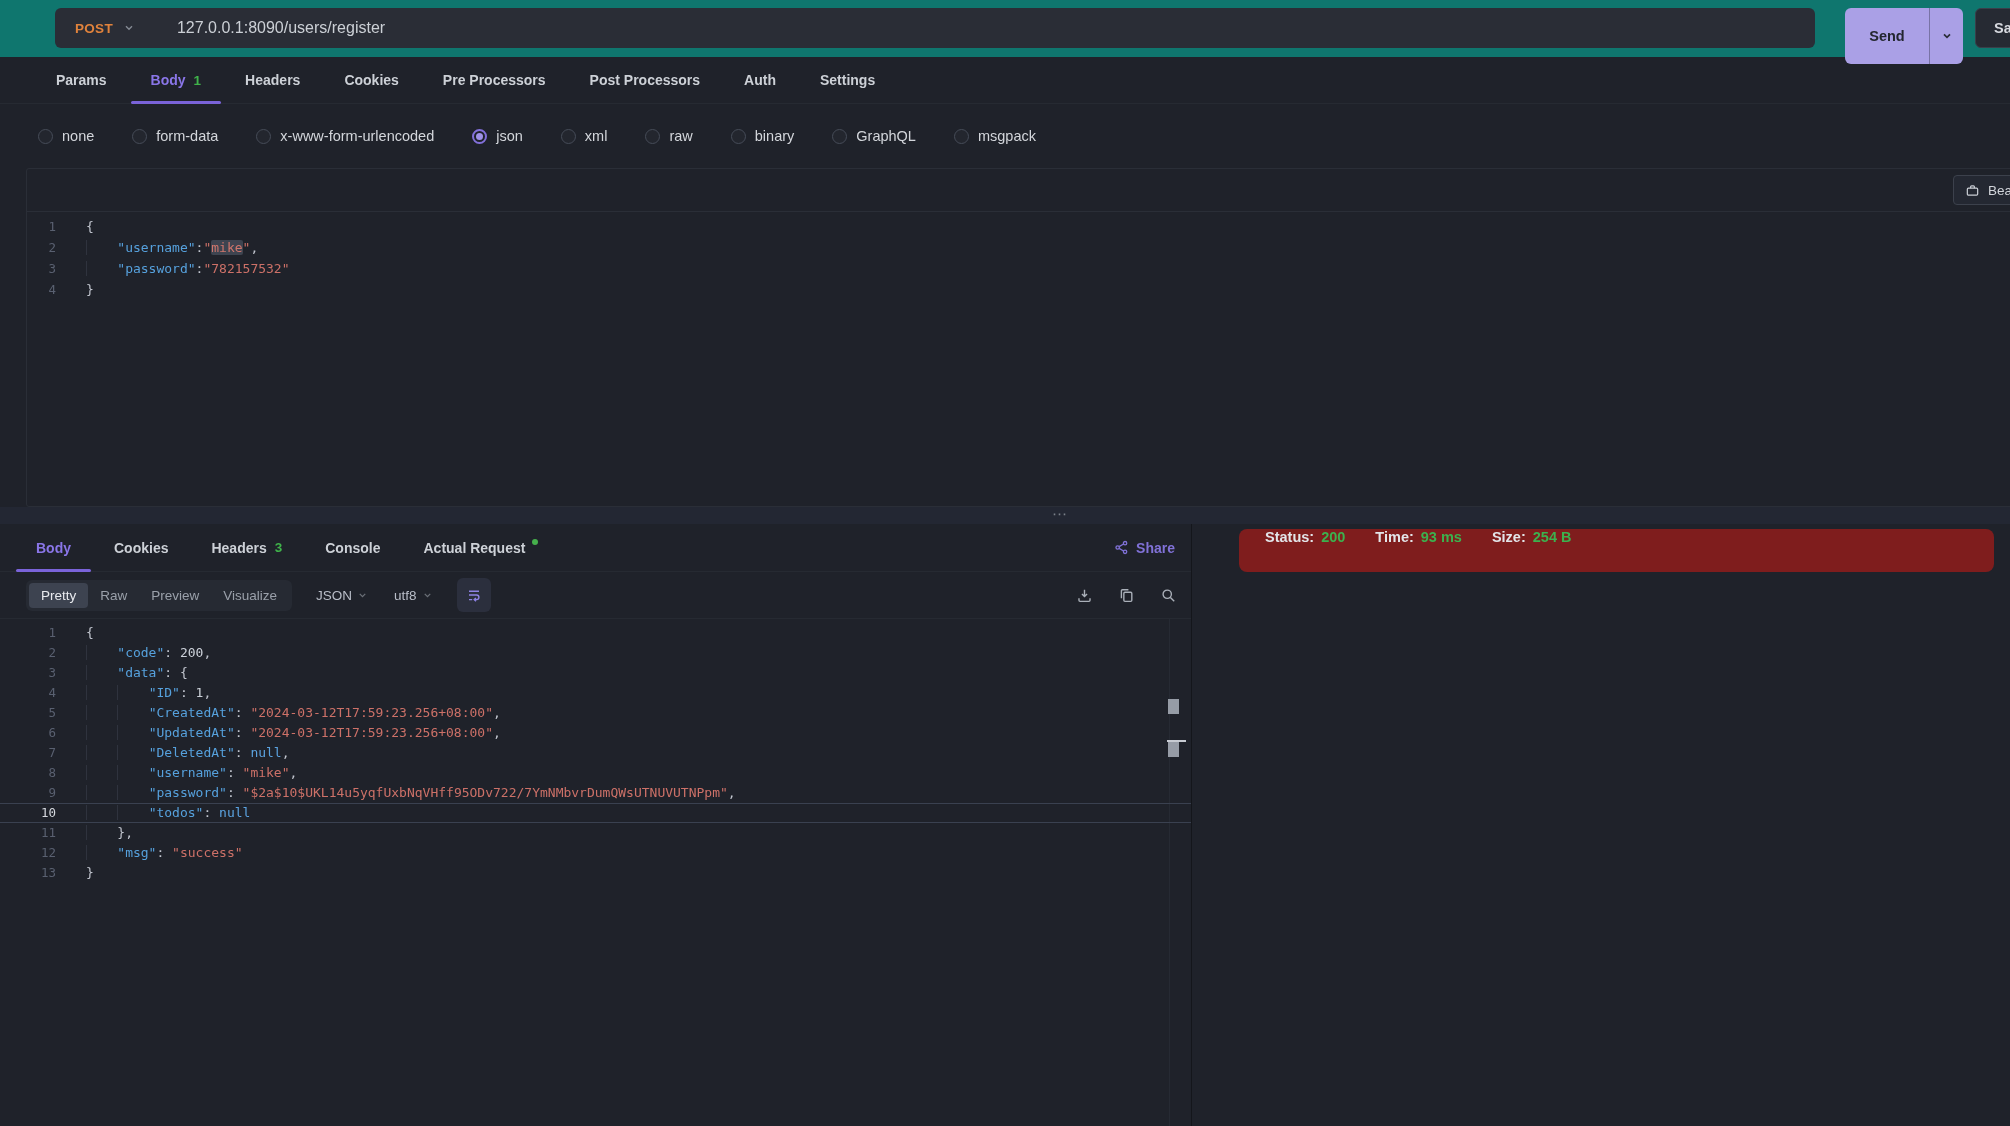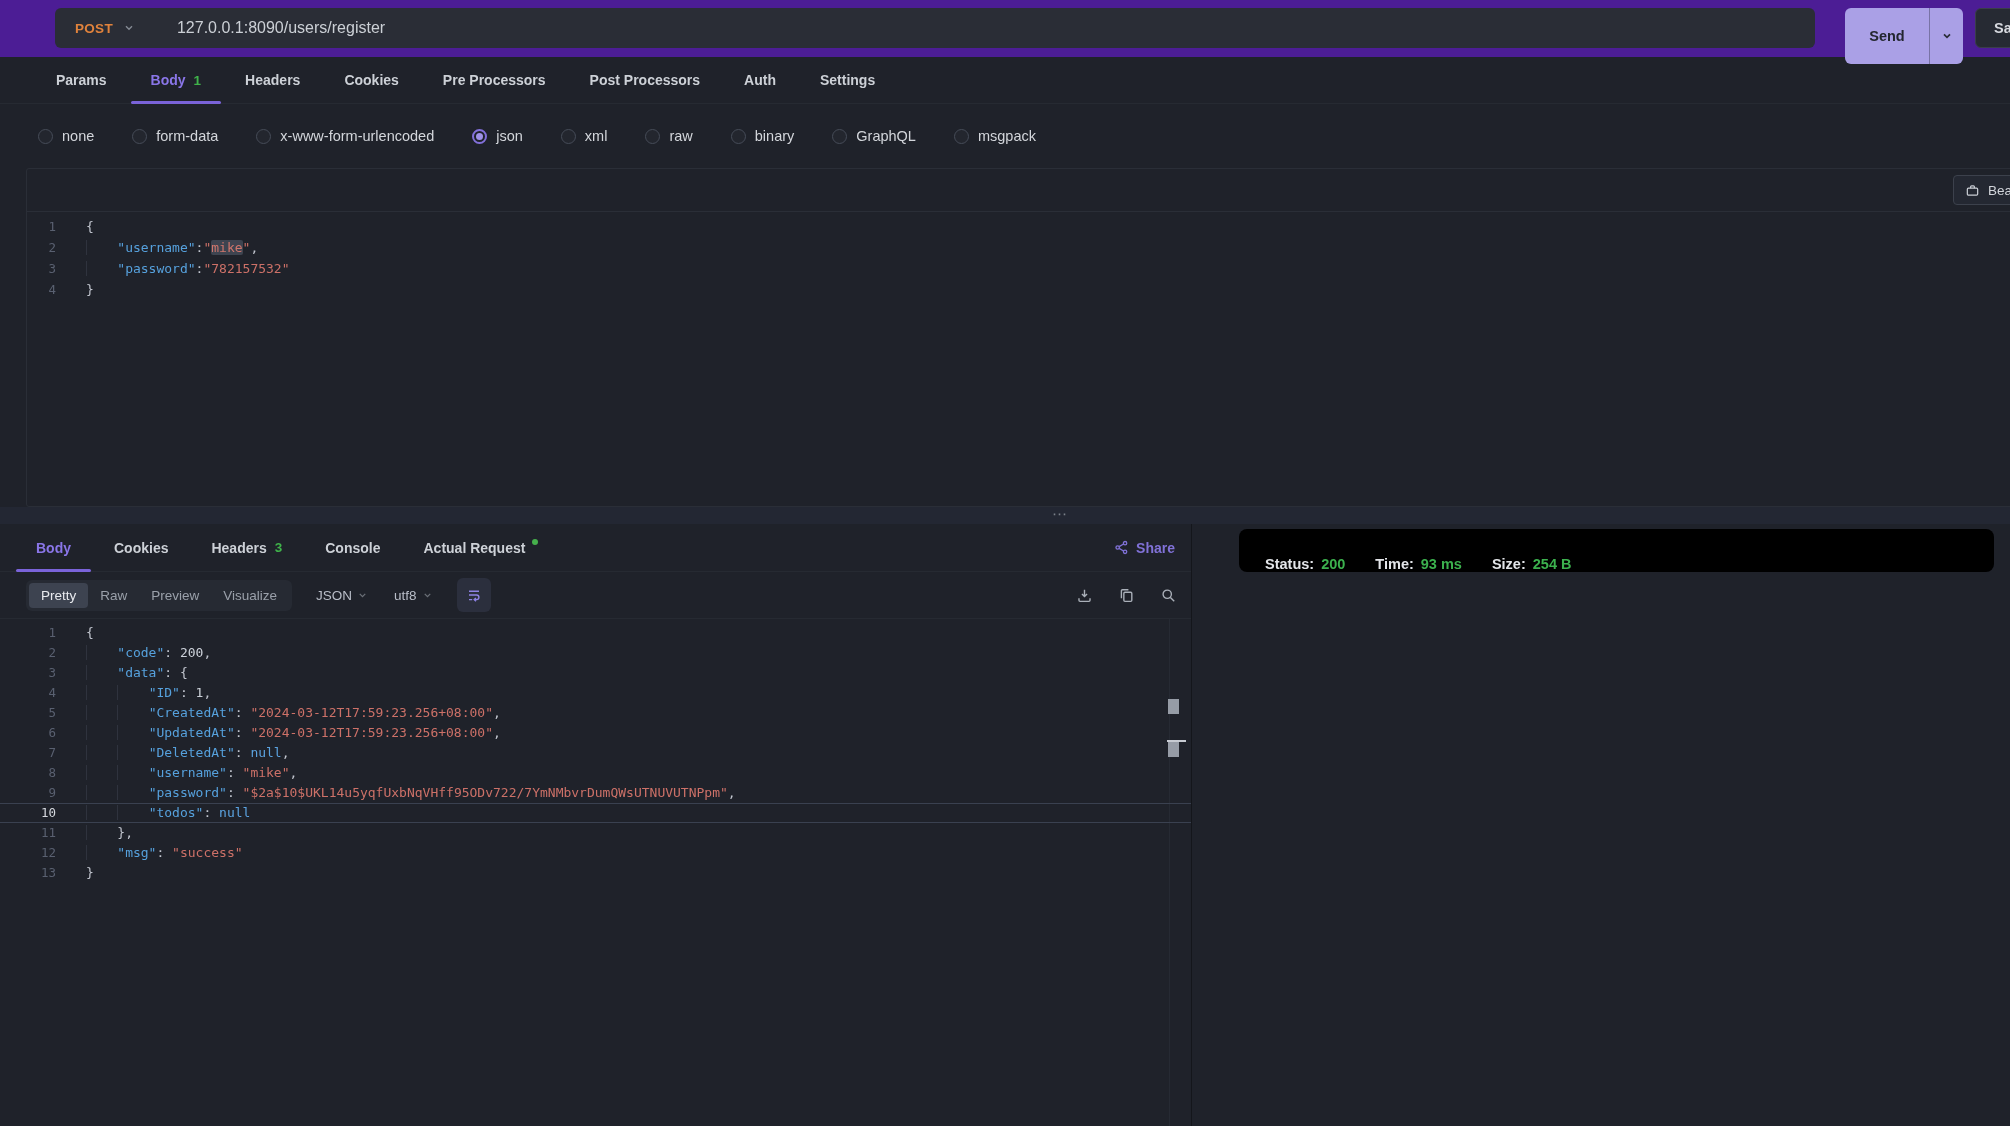--- a/index.html
+++ b/index.html
@@ -2,21 +2,21 @@
 <html><head>
 <meta charset="utf-8">
 <style>
   * { margin:0; padding:0; box-sizing:border-box; }
   html,body { background:#14161b; }
   body { width:2010px; height:1126px; position:relative; overflow:hidden;
          font-family:"Liberation Sans", sans-serif; color:#ced2d9; }
   .app { position:absolute; inset:0; background:#1f222a; }
 
   
-  .topbar { position:absolute; top:0; left:0; right:0; height:57px; background:#4c1d95; }
+  .topbar { position:absolute; top:0; left:0; right:0; height:57px; background:#0f766e; }
   .url-bar { position:absolute; left:55px; top:8px; width:1760px; height:40px;
              background:#2a2d36; border-radius:6px; display:flex; align-items:center; padding:0 20px; }
   .method { color:#e0823c; font-weight:700; font-size:13.5px; letter-spacing:.3px; }
   .method-caret { margin-left:10px; display:flex; align-items:center; }
   .url-text { margin-left:42px; font-size:16px; color:#ccd0d6; }
   .send-btn { position:absolute; left:1845px; top:8px; width:118px; height:56px; background:#aaa0e6;
               border-radius:6px; display:flex; align-items:stretch; cursor:pointer; overflow:hidden; }
   .send-main { flex:1; display:flex; align-items:center; justify-content:center;
                color:#23262f; font-size:14.5px; font-weight:600; }
   .send-caret { width:34px; display:flex; align-items:center; justify-content:center;
@@ -100,21 +100,21 @@
               display:flex; align-items:center; justify-content:center; cursor:pointer; }
   .tool-icons { margin-left:auto; display:flex; align-items:center; gap:25px; }
   .tool-icon { cursor:pointer; display:flex; }
 
   .resp-editor { flex:1; border-top:1px solid #262a32; position:relative; overflow:hidden; }
   .resp-editor::before { content:""; position:absolute; right:21px; top:0; bottom:0; width:1px; background:#262a33; }
   .ruler-mark { position:absolute; right:12px; width:11px; height:15px; background:#969ca6; }
   .ruler-line { position:absolute; right:5px; width:19px; height:2px; background:#c7cbd2; }
 
   .right-panel { flex:1; padding:5px 16px 0 47px; }
-  .status-box { height:43px; background:#000000; border-radius:8px; display:flex; align-items:flex-end;
+  .status-box { height:43px; background:#7f1d1d; border-radius:8px; display:flex; align-items:flex-start;
                 gap:30px; padding:0 26px; }
   .meta-item { display:flex; align-items:center; gap:7px; font-size:14.5px; font-weight:700; }
   .meta-label { color:#e3e5e9; }
   .meta-value { color:#3cb14e; }
 
   svg { display:block; }
 </style>
 </head>
 <body>
 

